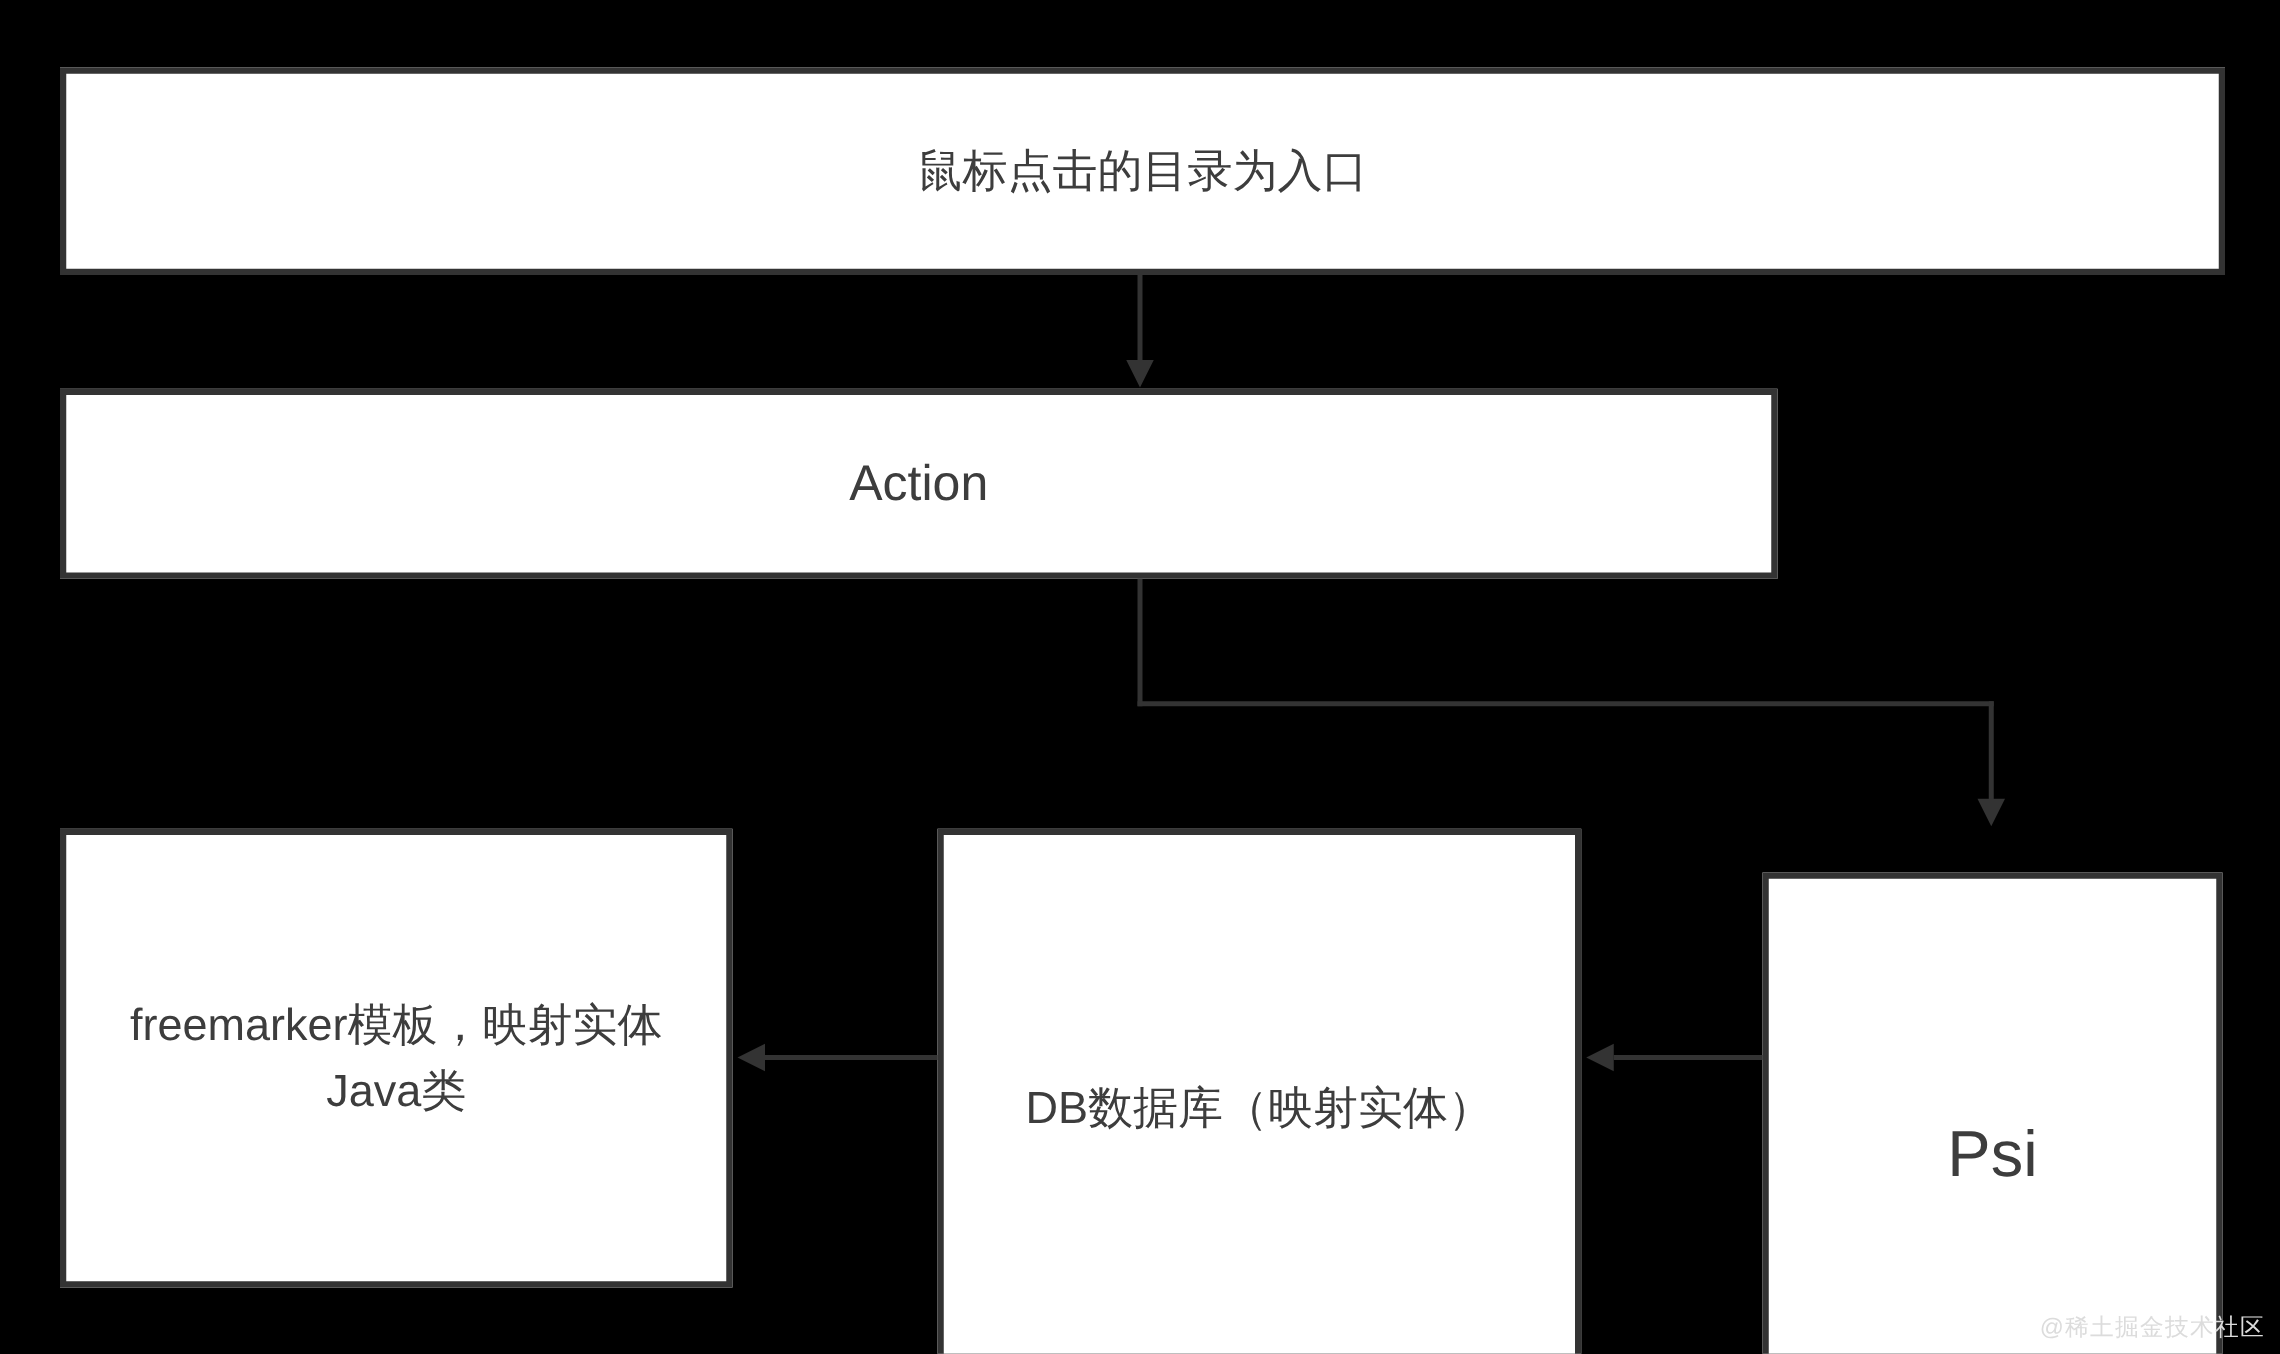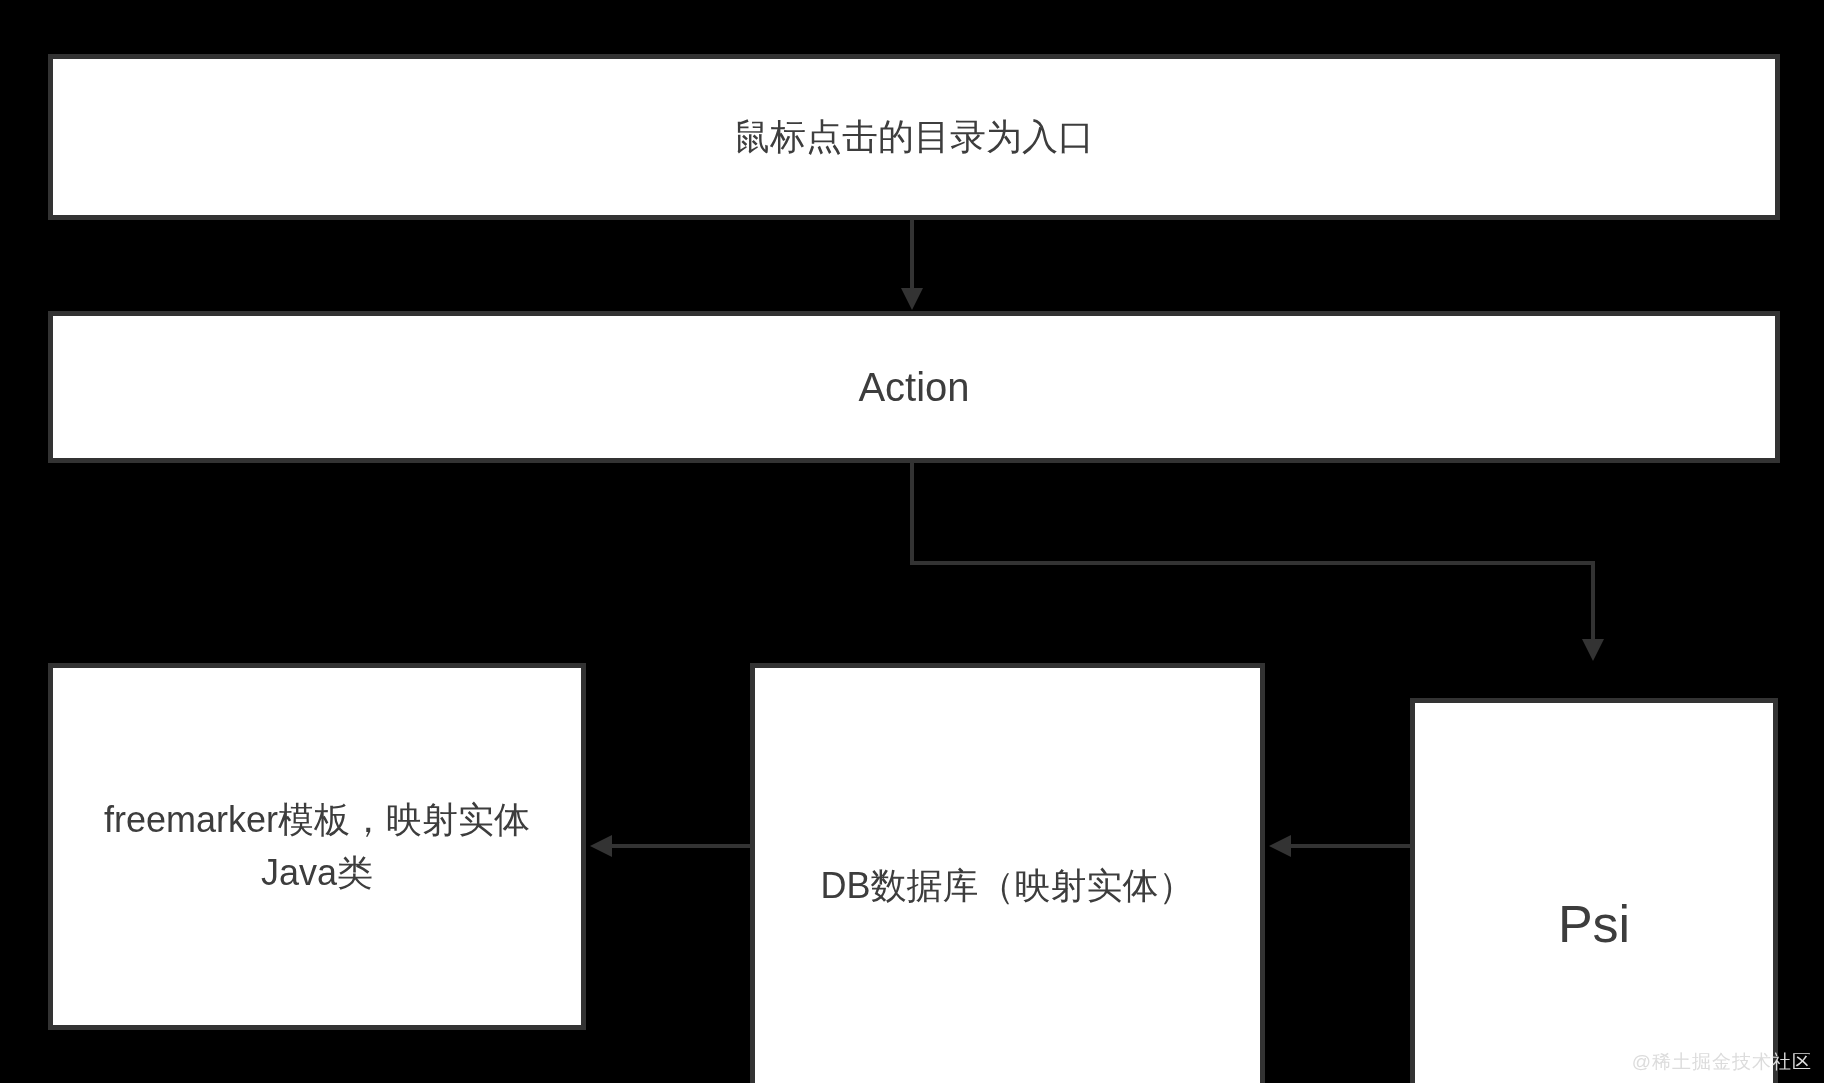--- a/index.html
+++ b/index.html
@@ -26,21 +26,21 @@
     background: var(--box-fill);
     border: 5px solid var(--line-color);
     display: flex;
     flex-direction: column;
     align-items: center;
     justify-content: center;
     text-align: center;
     color: var(--text-color);
   }
   .node-entry      { left: 48px;   top: 54px;  width: 1732px; height: 166px; font-size: 36px; }
-  .node-action     { left: 48px;   top: 311px; width: 1732px; height: 152px; font-size: 40px; }
+  .node-action     { left: 48px;   top: 311px; width: 1374px; height: 152px; font-size: 40px; }
   .node-freemarker { left: 48px;   top: 663px; width: 538px;  height: 367px; font-size: 36px; line-height: 1.45; }
   .node-db         { left: 750px;  top: 663px; width: 515px;  height: 447px; font-size: 36px; }
   .node-psi        { left: 1410px; top: 698px; width: 368px;  height: 451px; font-size: 52px; }
 
   .cline {
     position: absolute;
     background: var(--line-color);
   }
   
   .c1-line { left: 910px; top: 220px; width: 4px; height: 70px; }

